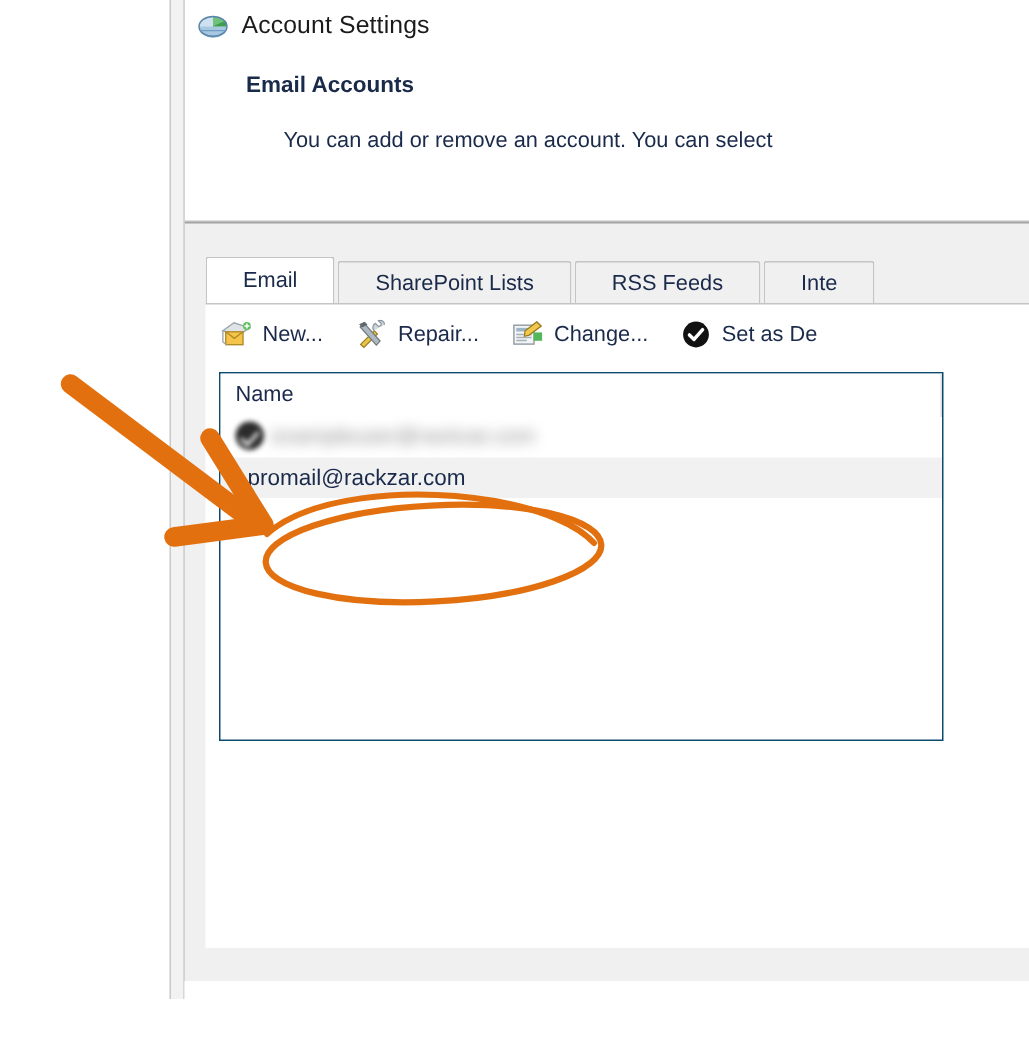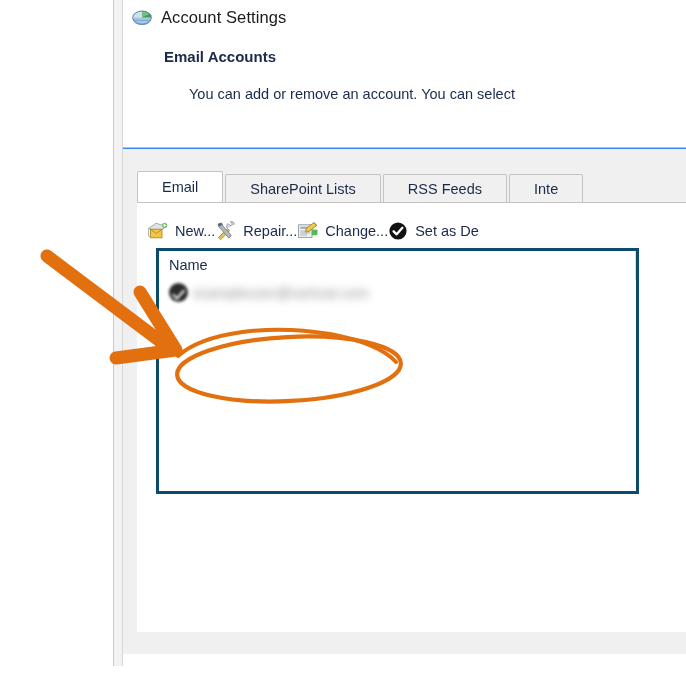--- a/index.html
+++ b/index.html
@@ -48,21 +48,21 @@
     width: 8px; height: 666px;
     background: #f2f2f2;
   }
 
   
   #dialog {
     position: absolute;
     left: 123px; top: 0;
     width: 563px;
     height: 654px;
-    background: #3b82f6;
+    background: #a3a3a3;
     overflow: hidden;
   }
 
   
   #header {
     position: absolute;
     left: 0; top: 0;
     width: 563px; height: 148px;
     background: #ffffff;
     border-bottom: 1px solid #bfbfbf;
@@ -149,42 +149,43 @@
     background: #ffffff;
     border-top: 1px solid #c4c4c4;
     box-sizing: border-box;
   }
 
   
   #toolbar {
     position: absolute;
     left: 10px; top: 10px;
     display: flex;
-    align-items: flex-end;
+    align-items: flex-start;
+    gap: 22px;
     height: 28px;
   }
   .tbtn {
     display: flex;
     align-items: center;
     gap: 7px;
     font-size: 14.5px;
     color: #1a2a4a;
     white-space: nowrap;
     cursor: default;
   }
   .tbtn svg { display: block; }
 
   
   #listbox {
     position: absolute;
-    left: 19px; top: 45px;
+    left: 9px; top: 45px;
     width: 483px;
     height: 246px;
     background: #ffffff;
-    border: 3px solid #0c4a6e;
+    border: 1px solid #0c4a6e;
     box-sizing: border-box;
     overflow: hidden;
   }
   #list-header {
     position: absolute;
     left: 0; top: 0;
     width: 100%;
     height: 29px;
     background: #ffffff;
     box-sizing: border-box;
@@ -359,20 +360,23 @@
           <div id="list-header">
             <span id="col-name">Name</span>
             <div id="col-divider"></div>
           </div>
 
           <div class="list-row" id="row-blurred">
             <div id="default-dot"></div>
             <span class="row-text">exampleuser@rackzar.com</span>
           </div>
 
+          <div class="list-row" id="row-selected">
+            <span class="row-text">promail@rackzar.com</span>
+          </div>
         </div>
 
       </div>
     </div>
   </div>
 
   <svg id="annotations" width="686" height="691" viewBox="0 0 686 691">
 
     <path d="M47 256 L168 347" stroke="#E2700F" stroke-width="13" stroke-linecap="round" fill="none"></path>
 

